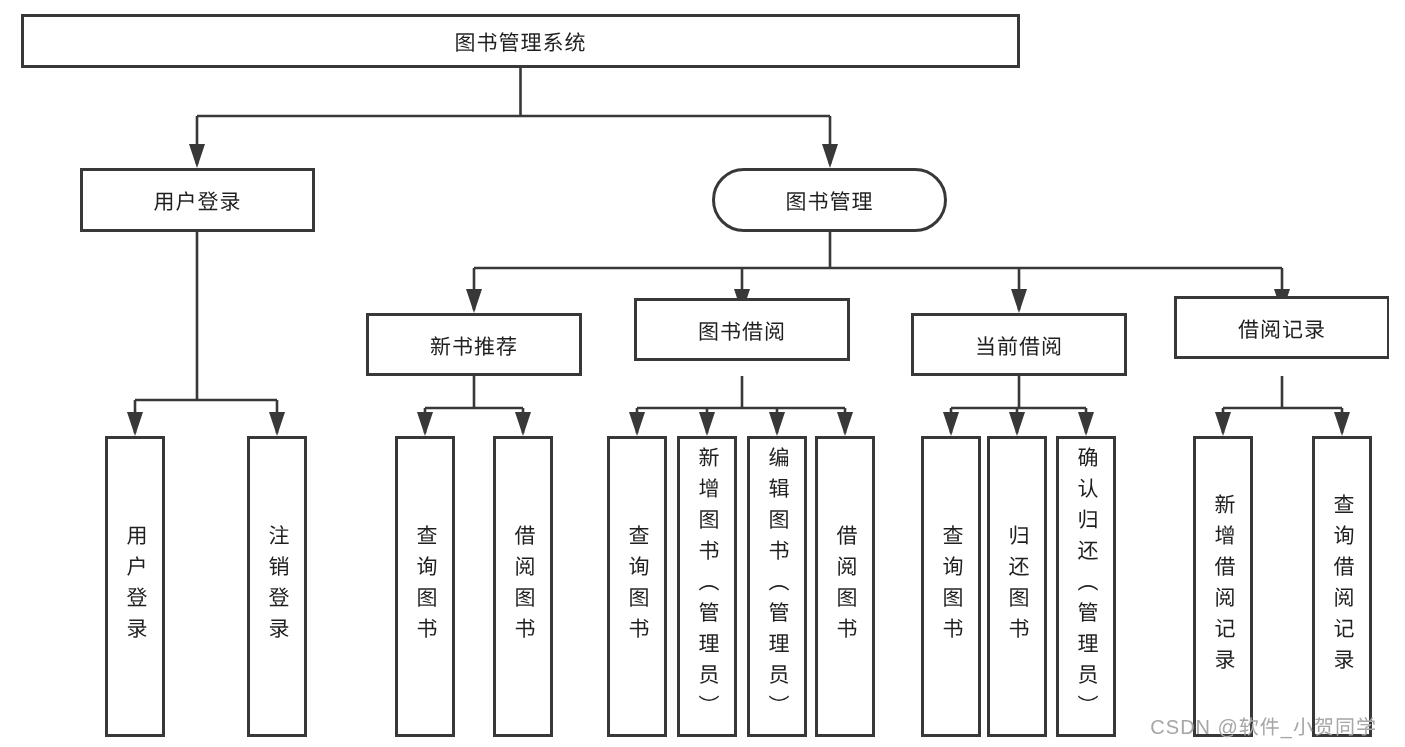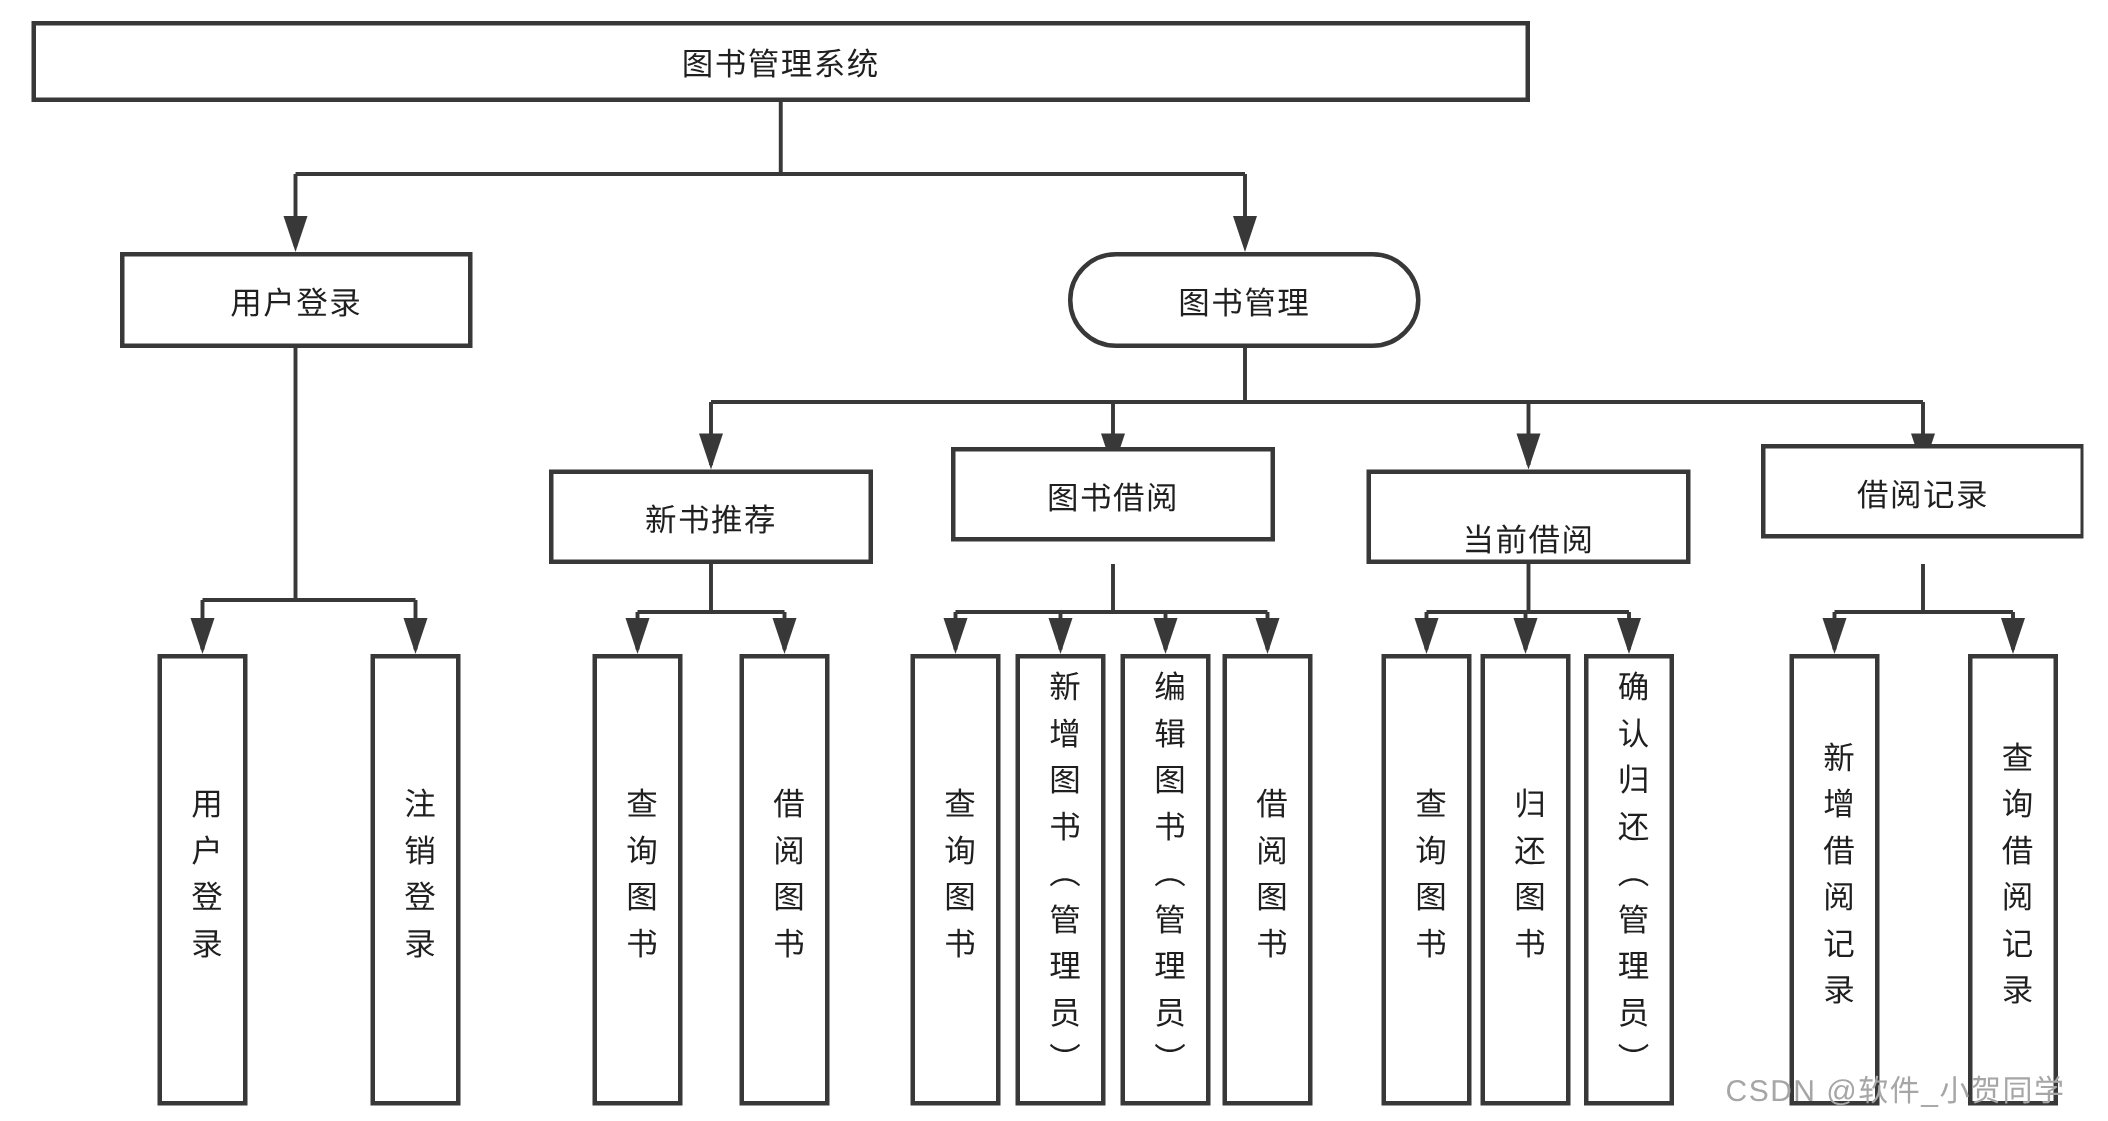--- a/index.html
+++ b/index.html
@@ -45,21 +45,21 @@
     letter-spacing:10px;
     color:var(--text);
     white-space:nowrap;
   }
   
   .n-root   {left:21px;  top:14px;  width:999px; height:54px;}
   .n-login  {left:80px;  top:168px; width:235px; height:64px;}
   .n-mgmt   {left:712px; top:168px; width:235px; height:64px;border-radius:32px;}
   .n-newrec {left:366px; top:313px; width:216px; height:63px;font-family:Liberation Serif, serif;}
   .n-borrow {left:634px; top:298px; width:216px; height:63px;}
-  .n-current{left:911px; top:313px; width:216px; height:63px;align-items:flex-end;}
+  .n-current{left:911px; top:313px; width:216px; height:63px;}
   .n-records{left:1174px;top:296px; width:216px; height:63px;}
   .lf{top:436px;width:60px;height:301px;}
   .l-a1{left:105px;} .l-a2{left:247px;}
   .l-b1{left:395px;} .l-b2{left:493px;}
   .l-c1{left:607px;} .l-c2{left:677px;} .l-c3{left:747px;} .l-c4{left:815px;}
   .l-d1{left:921px;} .l-d2{left:987px;} .l-d3{left:1056px;}
   .l-e1{left:1193px;} .l-e2{left:1312px;}
   .watermark{
     position:absolute;
     right:12px;bottom:7px;

